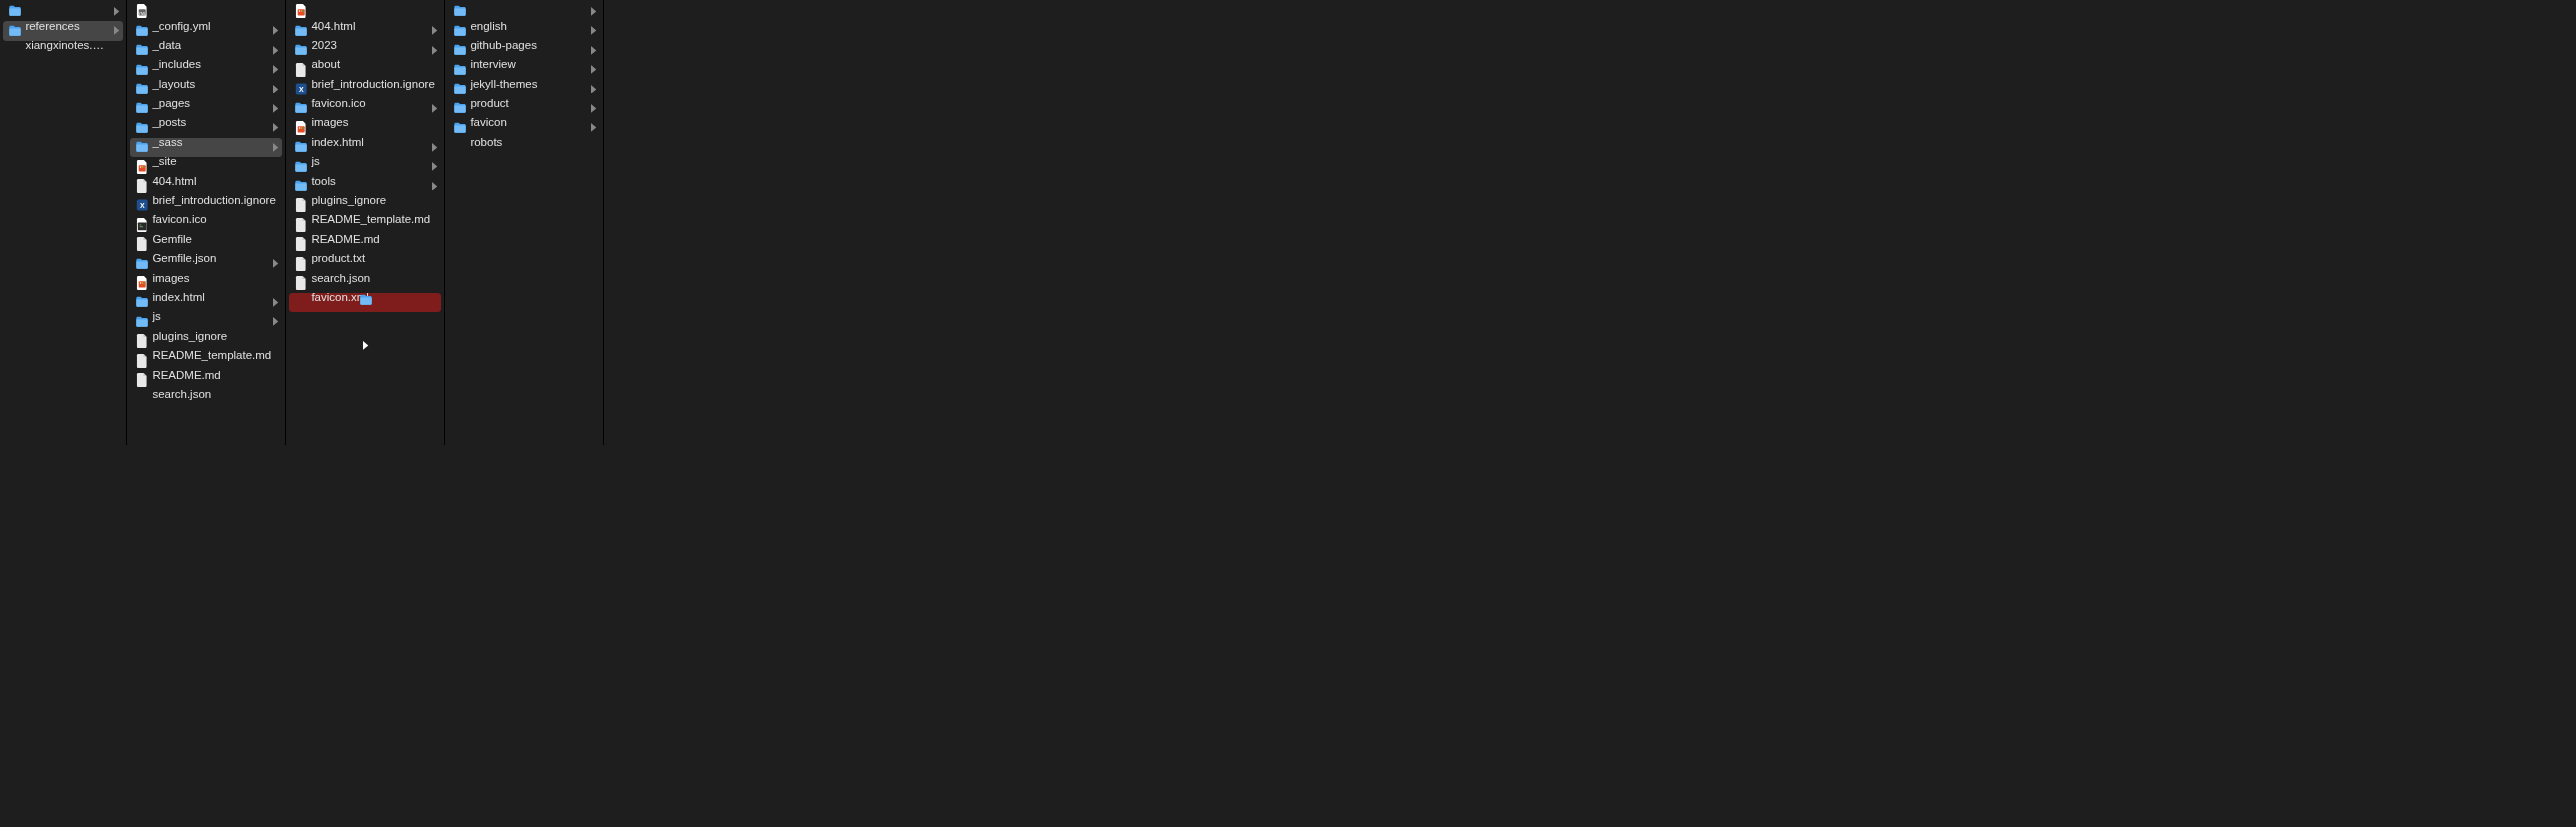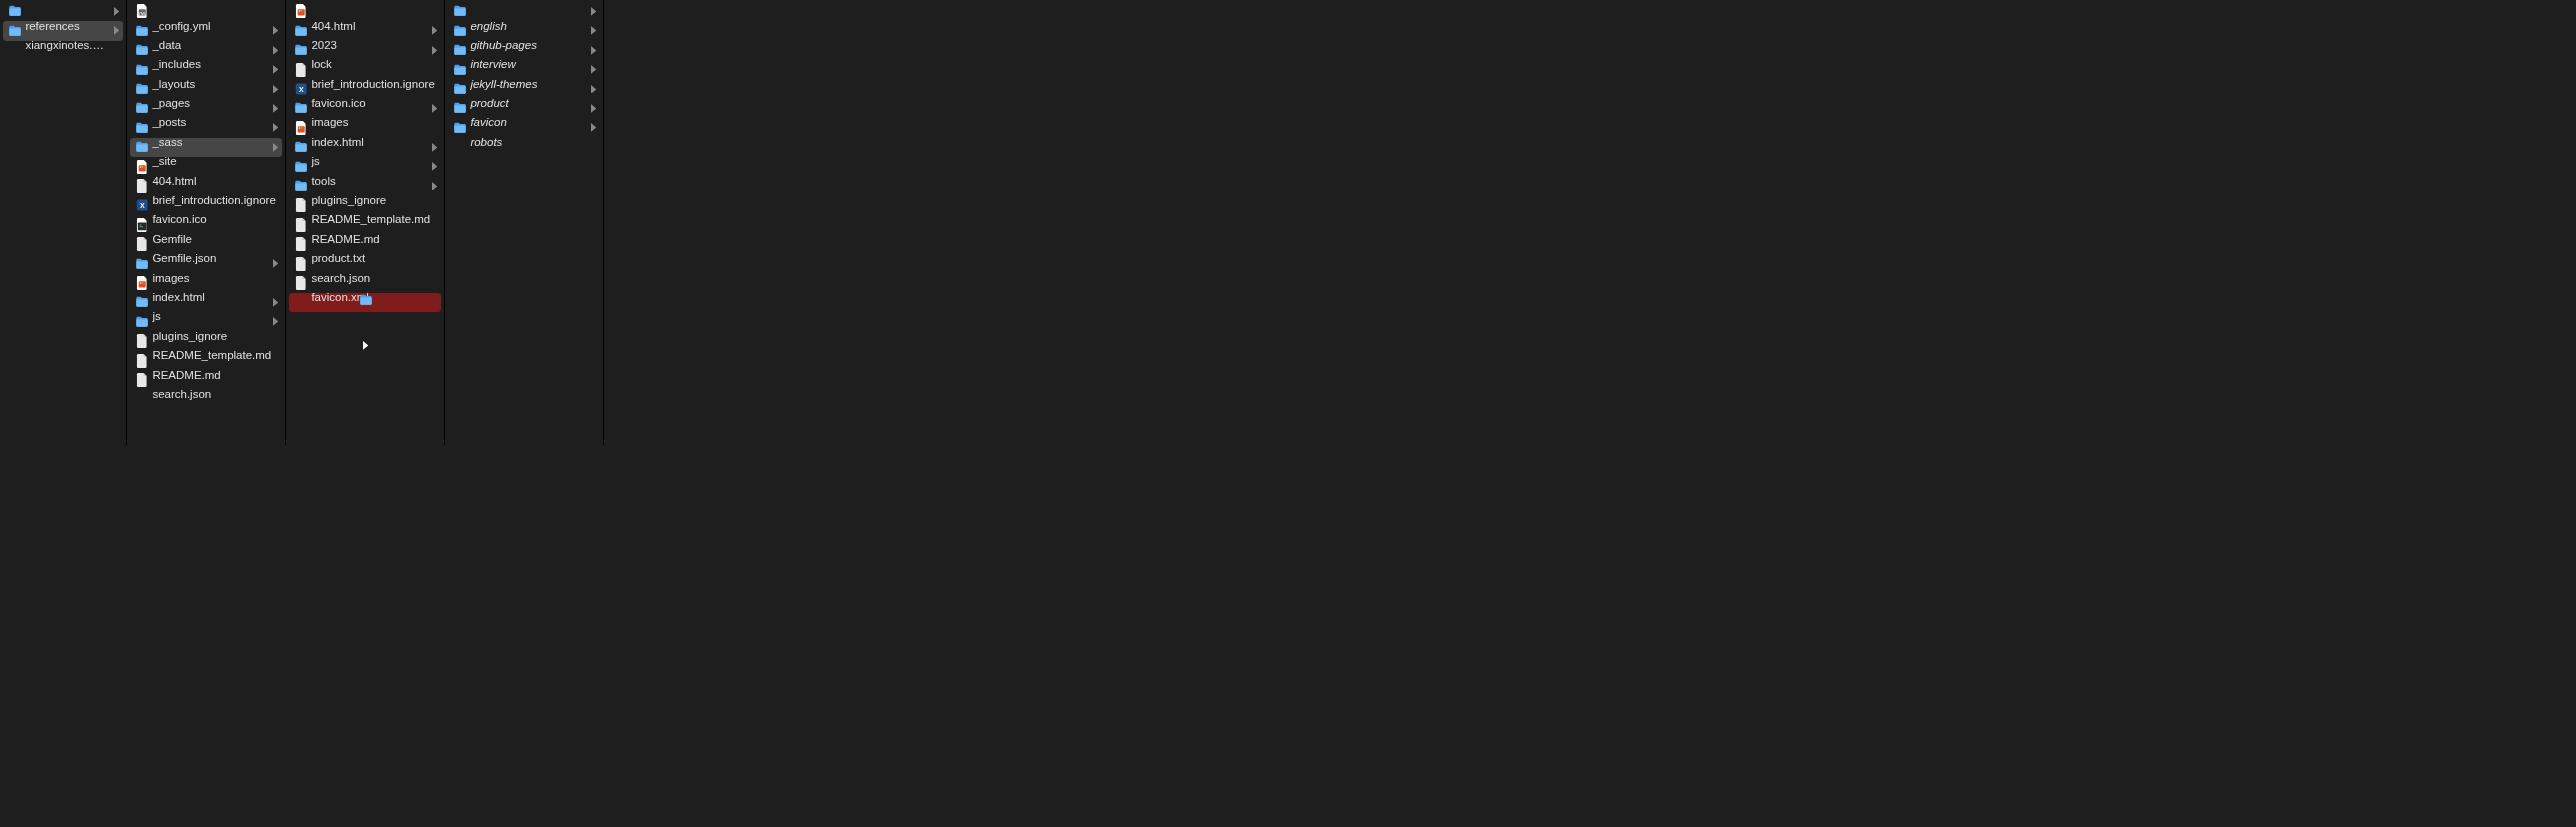--- a/index.html
+++ b/index.html
@@ -21,21 +21,21 @@
     }
     .column {
       border-right: 0.9px solid #000;
       overflow-y: auto;
       flex-shrink: 0;
       padding: 1.8px 0;
     }
     .col-0 { width: 127px; }
     .col-1 { width: 159px; }
     .col-2 { width: 159px; }
-    .col-3 { width: 159px; font-style: italic; }
+    .col-3 { width: 159px; }
     .col-empty { flex: 1; border-right: none; }
     .item {
       display: flex;
       align-items: center;
       height: 19.4px;
       padding: 0 3.5px 0 5.3px;
       margin: 0 2.6px;
       border-radius: 3.5px;
       cursor: default;
       user-select: none;
@@ -380,21 +380,21 @@
           </svg>
         </span>
       </div>
       <div class="item">
         <span class="icon folder-icon">
           <svg viewBox="0 0 16 16">
             <path fill="#4aa3f0" d="M1.5 3.5C1.5 2.67 2.17 2 3 2h3.5l1.5 1.5H13c.83 0 1.5.67 1.5 1.5v7c0 .83-.67 1.5-1.5 1.5H3c-.83 0-1.5-.67-1.5-1.5V3.5z"></path>
             <path fill="#72bbf7" d="M1.5 5H14.5v7c0 .83-.67 1.5-1.5 1.5H3c-.83 0-1.5-.67-1.5-1.5V5z"></path>
           </svg>
         </span>
-        <span class="label">lock</span>
+        <span class="label">about</span>
         <span class="chevron">
           <svg viewBox="0 0 6 10">
             <path fill="currentColor" d="M0 0l6 5-6 5z"></path>
           </svg>
         </span>
       </div>
       <div class="item">
         <span class="icon file-icon">
           <svg viewBox="0 0 14 16">
             <path fill="#e8e8e8" d="M2.5 0h6L12 3.5v11c0 .83-.67 1.5-1.5 1.5h-8C1.67 16 1 15.33 1 14.5v-13C1 .67 1.67 0 2.5 0z"></path>

